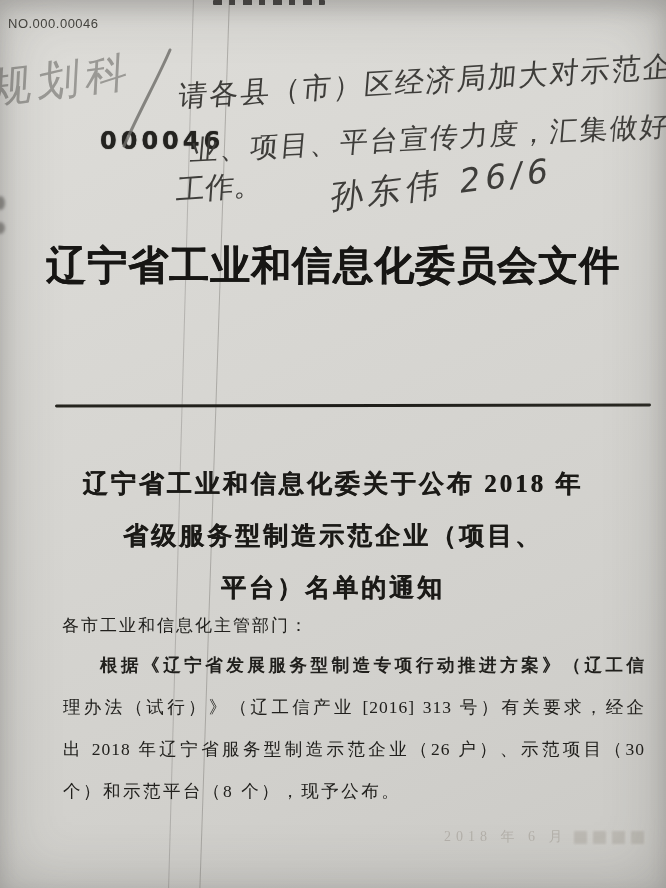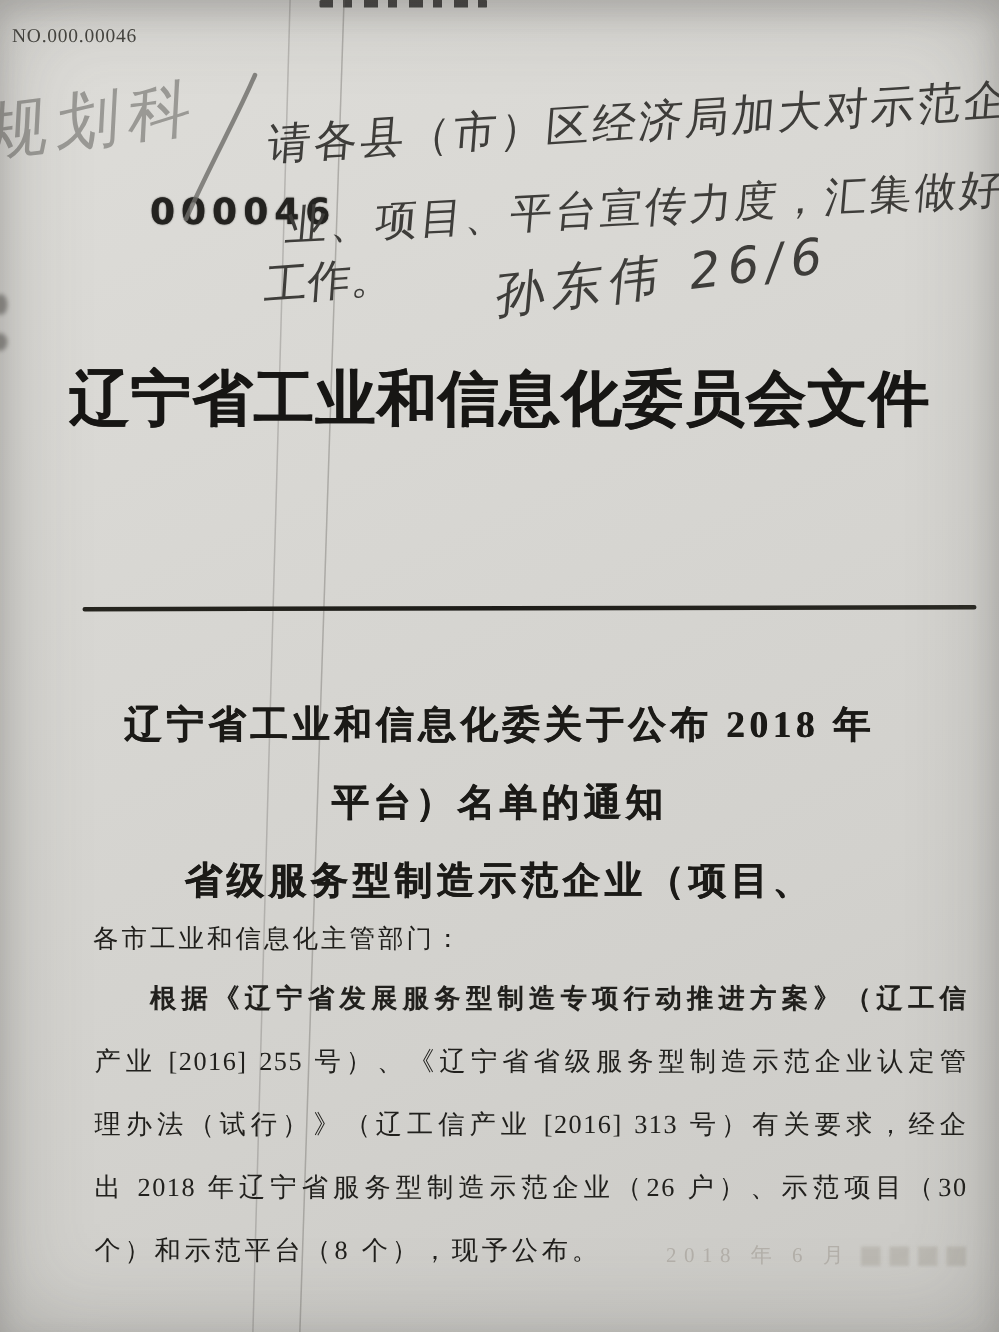--- a/index.html
+++ b/index.html
@@ -21,21 +21,21 @@
     background:repeating-linear-gradient(90deg,#2a2927 0 9px,transparent 9px 16px,#2a2927 16px 22px,transparent 22px 30px);
     opacity:.85;border-radius:1px;
   }
   .fold-line{position:absolute;top:-4px;width:1px;height:920px;background:#6f6d69;transform-origin:top center;}
   .fold-a{left:229px;transform:rotate(1.9deg);opacity:.42;}
   .fold-b{left:193px;transform:rotate(1.6deg);opacity:.34;}
   .edge-blob{position:absolute;background:#55534f;border-radius:50%;filter:blur(1.5px);opacity:.55;}
   
   .serial{
     position:absolute;left:8px;top:16px;
-    font-family:Liberation Serif, serif;
+    font-family:Liberation Sans, sans-serif;
     font-size:13px;letter-spacing:.5px;color:#45443f;
   }
   .stamp{
     position:absolute;left:100px;top:127px;
     font-family:"DejaVu Sans","Liberation Sans",sans-serif;
     font-weight:bold;font-size:24px;letter-spacing:4px;color:#242320;
     text-shadow:0 0 1px #242320;
   }
   
   .hw{color:#3e3d3a;font-family:"DejaVu Sans","Liberation Sans",sans-serif;white-space:nowrap;}
@@ -106,28 +106,27 @@
   <div class="hw hw-sign">
     <span>孙东伟</span>
     <span>26/6</span>
   </div>
 
   <div class="org-title">辽宁省工业和信息化委员会文件</div>
   <div class="rule"></div>
 
   <div class="notice-title">
     <div>辽宁省工业和信息化委关于公布 2018 年</div>
+    <div>省级服务型制造示范企业（项目、</div>
     <div>平台）名单的通知</div>
-    <div>省级服务型制造示范企业（项目、</div>
   </div>
 
   <div class="salutation">各市工业和信息化主管部门：</div>
   <div class="body-block">
     <div class="body-line indent">根据《辽宁省发展服务型制造专项行动推进方案》（辽工信</div>
-    <div class="body-line">产业 [2016] 255 号）、《辽宁省省级服务型制造示范企业认定管</div>
     <div class="body-line">理办法（试行）》（辽工信产业 [2016] 313 号）有关要求，经企</div>
     <div class="body-line">出 2018 年辽宁省服务型制造示范企业（26 户）、示范项目（30</div>
     <div class="body-line last">个）和示范平台（8 个），现予公布。</div>
   </div>
 
   <div class="bleed">
     <span>2018 年 6 月</span><span class="bleed-smudge"></span><span class="bleed-smudge"></span><span class="bleed-smudge"></span><span class="bleed-smudge"></span>
   </div>
 
 </div>

